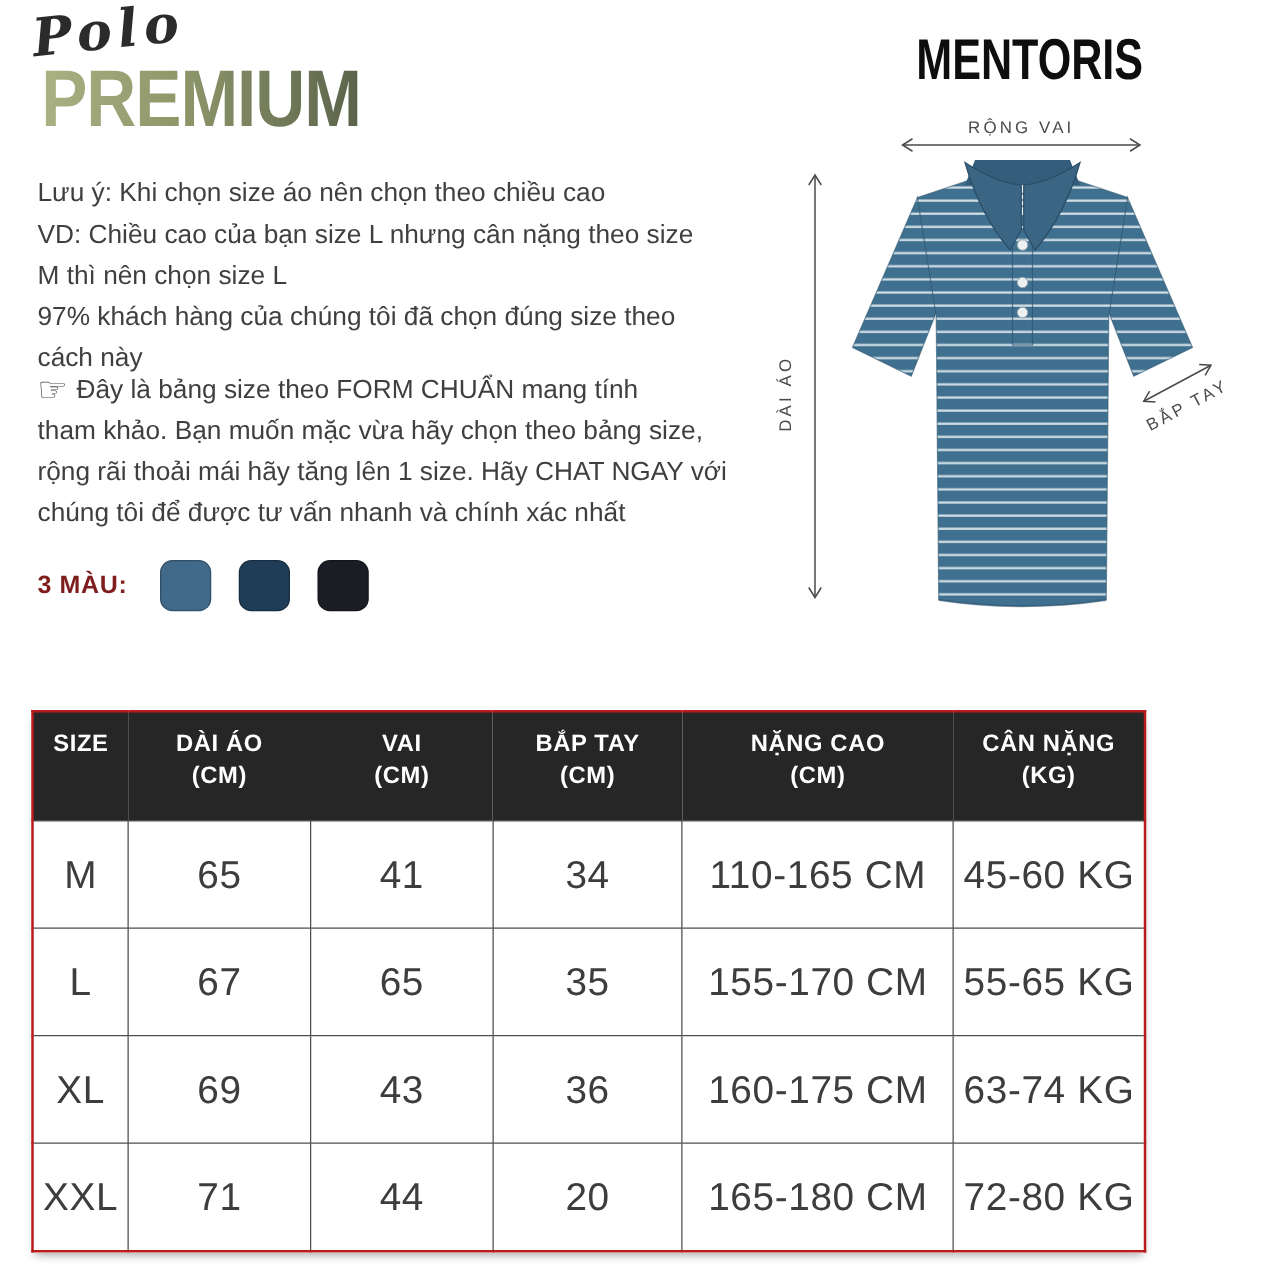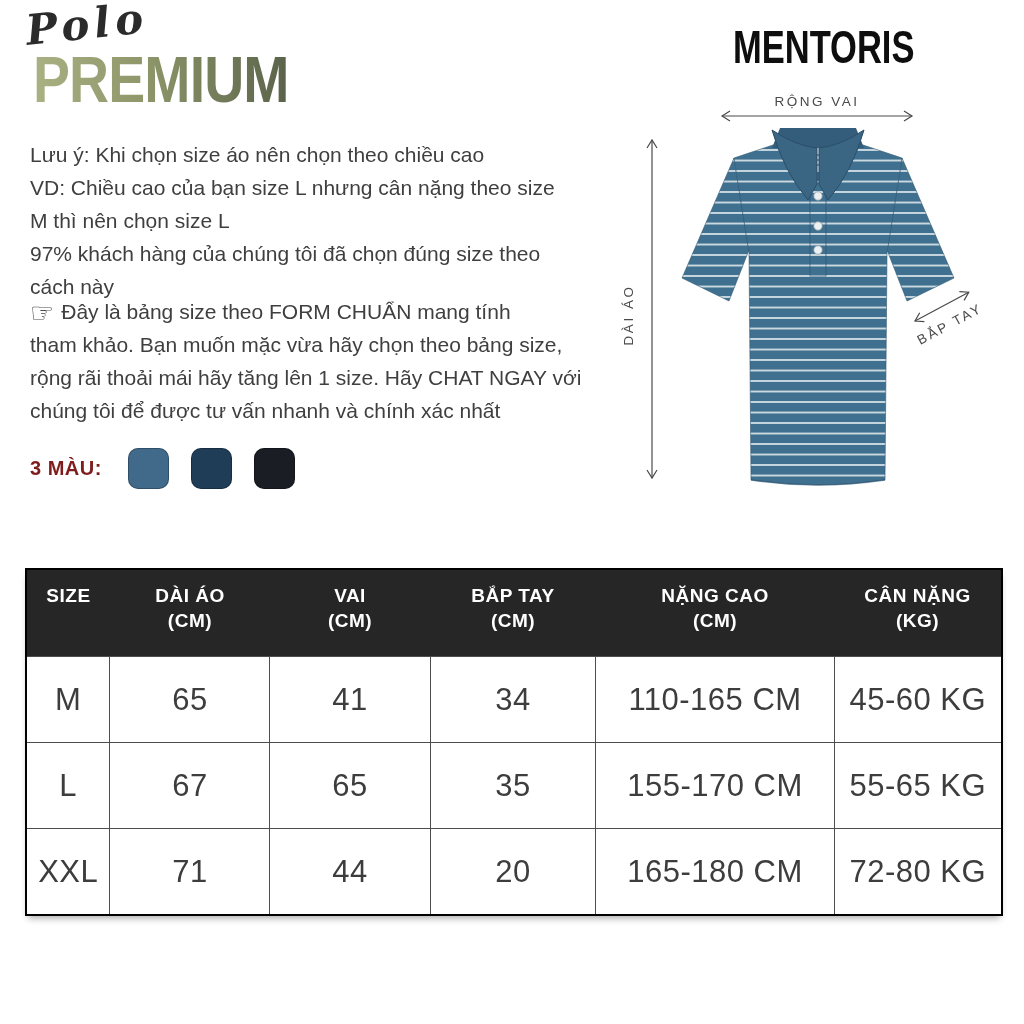--- a/index.html
+++ b/index.html
@@ -66,22 +66,22 @@
     margin-right:22px;display:inline-block;
     box-shadow:inset 0 0 0 1px rgba(0,0,0,.25);
   }
 
   
   .size-table-wrap{
     left:25px;top:568px;
     box-shadow:0 5px 7px -3px rgba(0,0,0,.35);
   }
   table.size-table{
-    width:978px;border-collapse:collapse;table-layout:fixed;
-    border:2px solid #000000;
+    width:892px;border-collapse:collapse;table-layout:fixed;
+    border:2px solid #b91c1c;
   }
   table.size-table thead th{
     background:#262626;color:#ffffff;
     font-size:19px;font-weight:700;
     height:72px;vertical-align:top;
     padding-top:13px;line-height:25px;
     letter-spacing:.5px;
     white-space:pre-line;border:0;
   }
   table.size-table tbody td{
@@ -213,20 +213,28 @@
       </tr>
       <tr>
         <td>L</td>
         <td>67</td>
         <td>65</td>
         <td>35</td>
         <td>155-170 CM</td>
         <td>55-65 KG</td>
       </tr>
       <tr>
+        <td>XL</td>
+        <td>69</td>
+        <td>43</td>
+        <td>36</td>
+        <td>160-175 CM</td>
+        <td>63-74 KG</td>
+      </tr>
+      <tr>
         <td>XXL</td>
         <td>71</td>
         <td>44</td>
         <td>20</td>
         <td>165-180 CM</td>
         <td>72-80 KG</td>
       </tr>
     </tbody>
   </table>
 </div>

